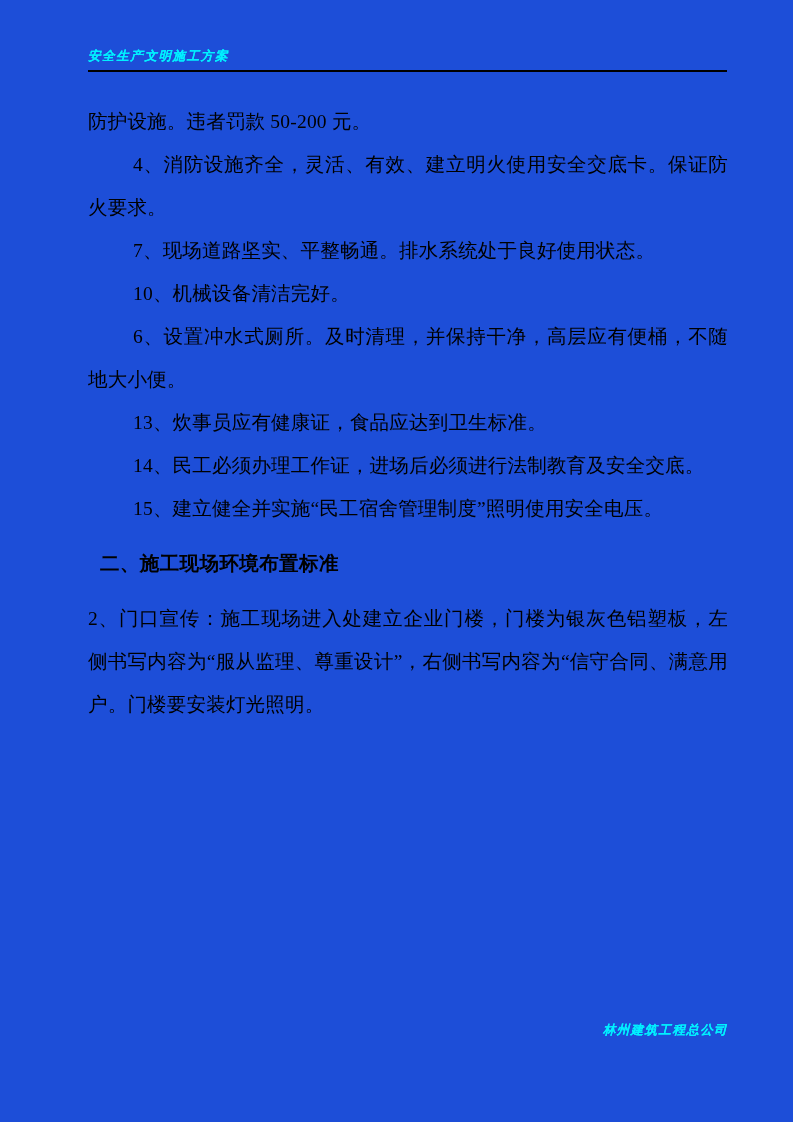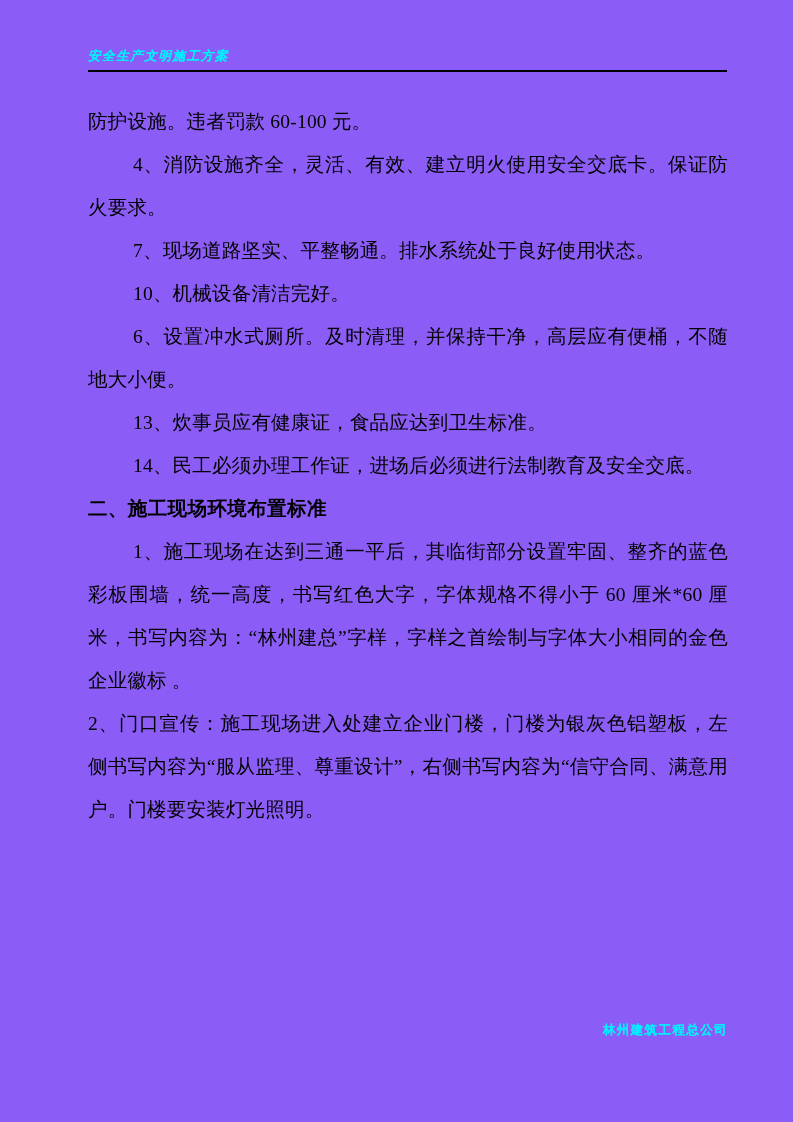--- a/index.html
+++ b/index.html
@@ -14,21 +14,21 @@
     font-family: "Liberation Serif", "DejaVu Serif", serif;
     color: #000000;
     overflow: hidden;
   }
 
   .page {
     position: absolute;
     left: 0; top: 0;
     width: 793px;
     height: 1122px;
-    background: #8b5cf6;
+    background: #1d4ed8;
   }
 
   
   .header-zone {
     position: absolute;
     left: 88px;
     top: 48px;
     width: 640px;
   }
   .header-title {
@@ -64,21 +64,21 @@
     text-justify: inter-ideograph;
     letter-spacing: 0.2px;
   }
   p.indent {
     text-indent: 45px;
   }
   p.noindent {
     text-indent: 0;
   }
   h2.section-heading {
-    margin: 0;
+    margin: 12px;
     font-size: 19.5px;
     line-height: 43px;
     font-weight: bold;
     text-indent: 0;
     letter-spacing: 0.4px;
     font-family: "Liberation Serif", "DejaVu Serif", serif;
   }
 
   
   .footer-zone {
@@ -86,61 +86,62 @@
     left: 88px;
     top: 1020px;
     width: 640px;
     text-align: right;
   }
   .footer-company {
     display: inline-block;
     font-family: "DejaVu Sans", "Liberation Sans", sans-serif;
     font-size: 12.5px;
     font-weight: bold;
+    font-style: italic;
     letter-spacing: 1.4px;
     color: #00f0ff;
     line-height: 16px;
     white-space: nowrap;
     text-shadow: 0 0 0.6px #00f0ff;
   }
 </style>
 </head>
 <body>
 
 <div class="page">
 
   <div class="header-zone">
     <div class="header-title">安全生产文明施工方案</div>
     <div class="header-rule"></div>
   </div>
 
   <div class="body-zone">
 
-    <p class="para noindent">防护设施。违者罚款 60-100 元。</p>
+    <p class="para noindent">防护设施。违者罚款 50-200 元。</p>
 
 
     <p class="para indent">4、消防设施齐全，灵活、有效、建立明火使用安全交底卡。保证防火要求。</p>
 
     <p class="para indent">7、现场道路坚实、平整畅通。排水系统处于良好使用状态。</p>
 
 
 
     <p class="para indent">10、机械设备清洁完好。</p>
 
 
     <p class="para indent">6、设置冲水式厕所。及时清理，并保持干净，高层应有便桶，不随地大小便。</p>
 
     <p class="para indent">13、炊事员应有健康证，食品应达到卫生标准。</p>
 
     <p class="para indent">14、民工必须办理工作证，进场后必须进行法制教育及安全交底。</p>
 
+    <p class="para indent">15、建立健全并实施“民工宿舍管理制度”照明使用安全电压。</p>
 
     <h2 class="section-heading">二、施工现场环境布置标准</h2>
 
-    <p class="para indent">1、施工现场在达到三通一平后，其临街部分设置牢固、整齐的蓝色彩板围墙，统一高度，书写红色大字，字体规格不得小于 60 厘米*60 厘米，书写内容为：“林州建总”字样，字样之首绘制与字体大小相同的金色企业徽标 。</p>
 
     <p class="para noindent">2、门口宣传：施工现场进入处建立企业门楼，门楼为银灰色铝塑板，左侧书写内容为“服从监理、尊重设计”，右侧书写内容为“信守合同、满意用户。门楼要安装灯光照明。</p>
 
   </div>
 
   <div class="footer-zone">
     <span class="footer-company">林州建筑工程总公司</span>
   </div>
 
 </div>

